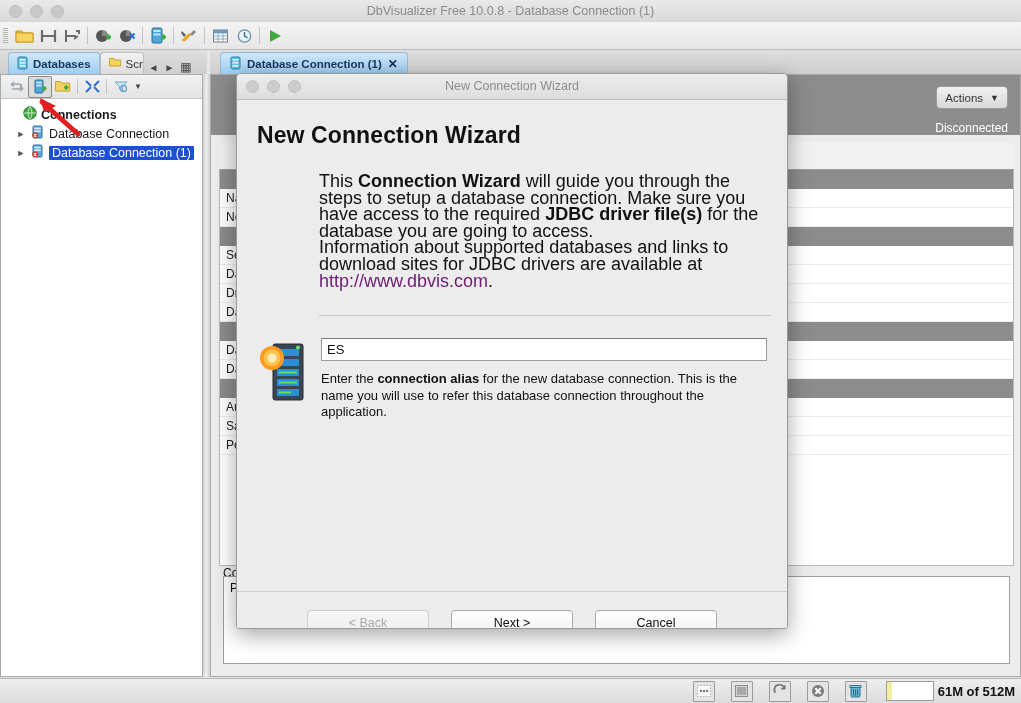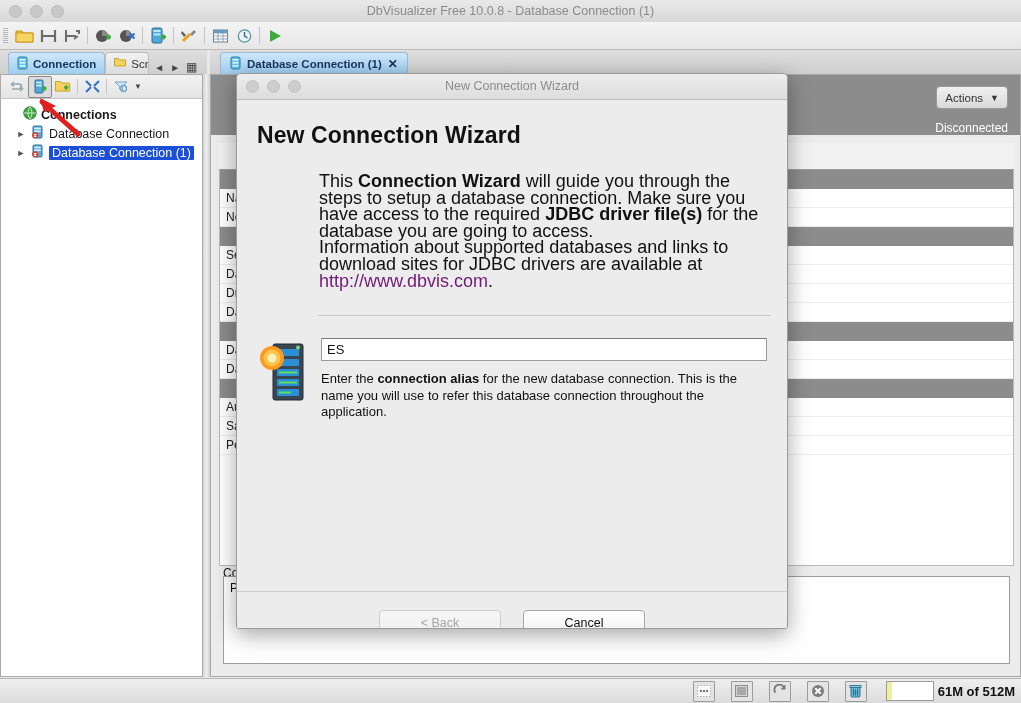--- a/index.html
+++ b/index.html
@@ -279,21 +279,21 @@
   <div class="tabstrip">
     <div class="tab active" style="margin-left:8px;">
       <span>
         <svg width="11" height="14" viewBox="0 0 11 14">
             <rect x="1" y="1" width="9" height="12" rx="1.4" fill="#5fc0e8" stroke="#2b7ea3"></rect>
             <rect x="2.5" y="3" width="6" height="1.6" fill="#e3f6ff"></rect>
             <rect x="2.5" y="6" width="6" height="1.6" fill="#e3f6ff"></rect>
             <rect x="2.5" y="9" width="6" height="1.6" fill="#e3f6ff"></rect>
           </svg>
       </span>
-      <span>Connection</span>
+      <span>Databases</span>
     </div>
     <div class="tab inactive" style="width:44px;">
       <span>
         <svg width="12" height="11" viewBox="0 0 12 11">
             <path d="M0.5 1.5h4l1 1.5h6v6h-11z" fill="#f3d25f" stroke="#c9a32c"></path>
           </svg>
       </span>
       <span>Scrip</span>
     </div>
     <div class="tabnav">
@@ -502,20 +502,21 @@
         <div class="alias-right">
           <input class="alias-input" type="text" value="ES" style="">
           <div class="alias-desc">
             <span>Enter the </span><b>connection alias</b><span> for the new database connection. This is the name you will use to refer this database connection throughout the application.</span>
           </div>
         </div>
       </div>
 
       <div class="dlg-footer">
         <div class="dbtn disabled">&lt; Back</div>
+        <div class="dbtn">Next &gt;</div>
         <div class="dbtn">Cancel</div>
       </div>
     </div>
   </div>
 
   <svg class="red-arrow" viewBox="0 0 52 42">
     <path d="M48 38 L12 6" stroke="#e02020" stroke-width="5" stroke-linecap="round"></path>
     <path d="M10 2 L26 10 L14 16 Z" fill="#e02020"></path>
   </svg>
 

